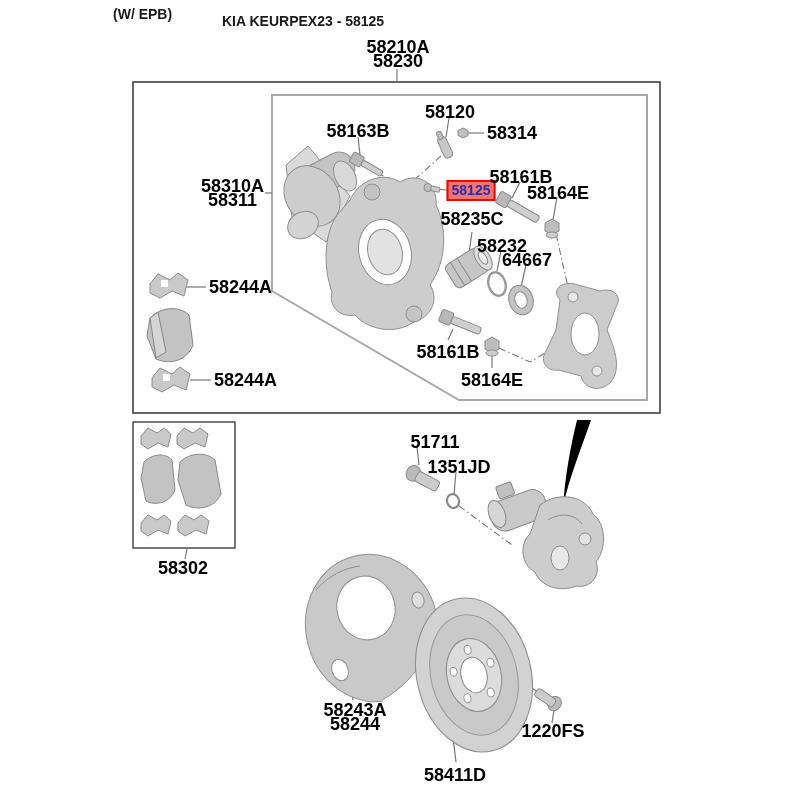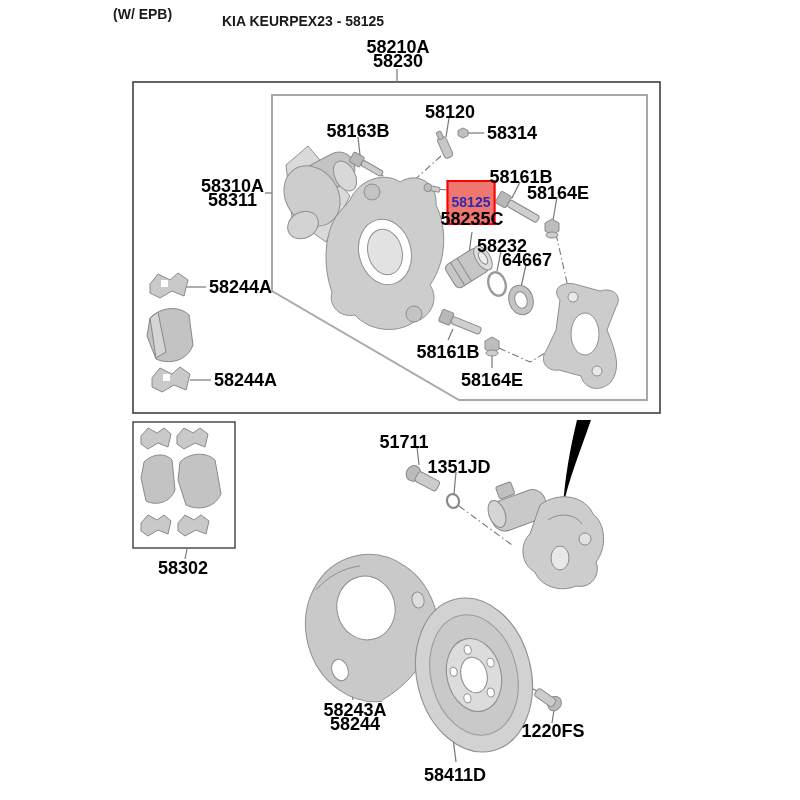--- a/index.html
+++ b/index.html
@@ -5,21 +5,21 @@
   html,body{margin:0;padding:0;background:#ffffff;}
   #stage{position:relative;width:800px;height:800px;background:#ffffff;overflow:hidden;
          font-family:"Liberation Sans",sans-serif;}
   #drawing{position:absolute;left:0;top:0;}
   .plabel{position:absolute;color:#000000;font-weight:bold;font-size:18px;line-height:14px;
           white-space:nowrap;cursor:pointer;}
   .center{transform:translateX(-50%);text-align:center;}
   .rightal{transform:translateX(-100%);text-align:center;}
   .black{color:#1a1a1a;cursor:default;}
   .hl{position:absolute;border:2px solid #ff0000;background:#f0776f;color:#2b2bb0;
-      font-weight:bold;font-size:14px;line-height:17px;padding:12px 3px;transform:translateX(-50%);}
+      font-weight:bold;font-size:14px;line-height:17px;padding:0 3px;transform:translateX(-50%);}
   .title{font-size:14px;}
 </style>
 </head>
 <body>
 
 <div id="stage">
 
   <svg id="drawing" width="800" height="800" viewBox="0 0 800 800">
 
     <g>
@@ -248,21 +248,21 @@
   <div class="plabel center" style="left:527px;top:253px">64667</div>
 
   <div class="plabel" style="left:209px;top:280px">58244A</div>
   <div class="plabel" style="left:214px;top:373px">58244A</div>
 
   <div class="plabel center" style="left:448px;top:345px">58161B</div>
   <div class="plabel center" style="left:492px;top:373px">58164E</div>
 
   <div class="plabel center" style="left:183px;top:561px">58302</div>
 
-  <div class="plabel center" style="left:404px;top:435px">51711</div>
+  <div class="plabel center" style="left:435px;top:435px">51711</div>
   <div class="plabel center" style="left:459px;top:460px">1351JD</div>
 
   <div class="plabel center" style="left:355px;top:703px">
     <span>58243A</span><br>
     <span>58244</span>
   </div>
 
   <div class="plabel center" style="left:553px;top:724px">1220FS</div>
   <div class="plabel center" style="left:455px;top:768px">58411D</div>
 

